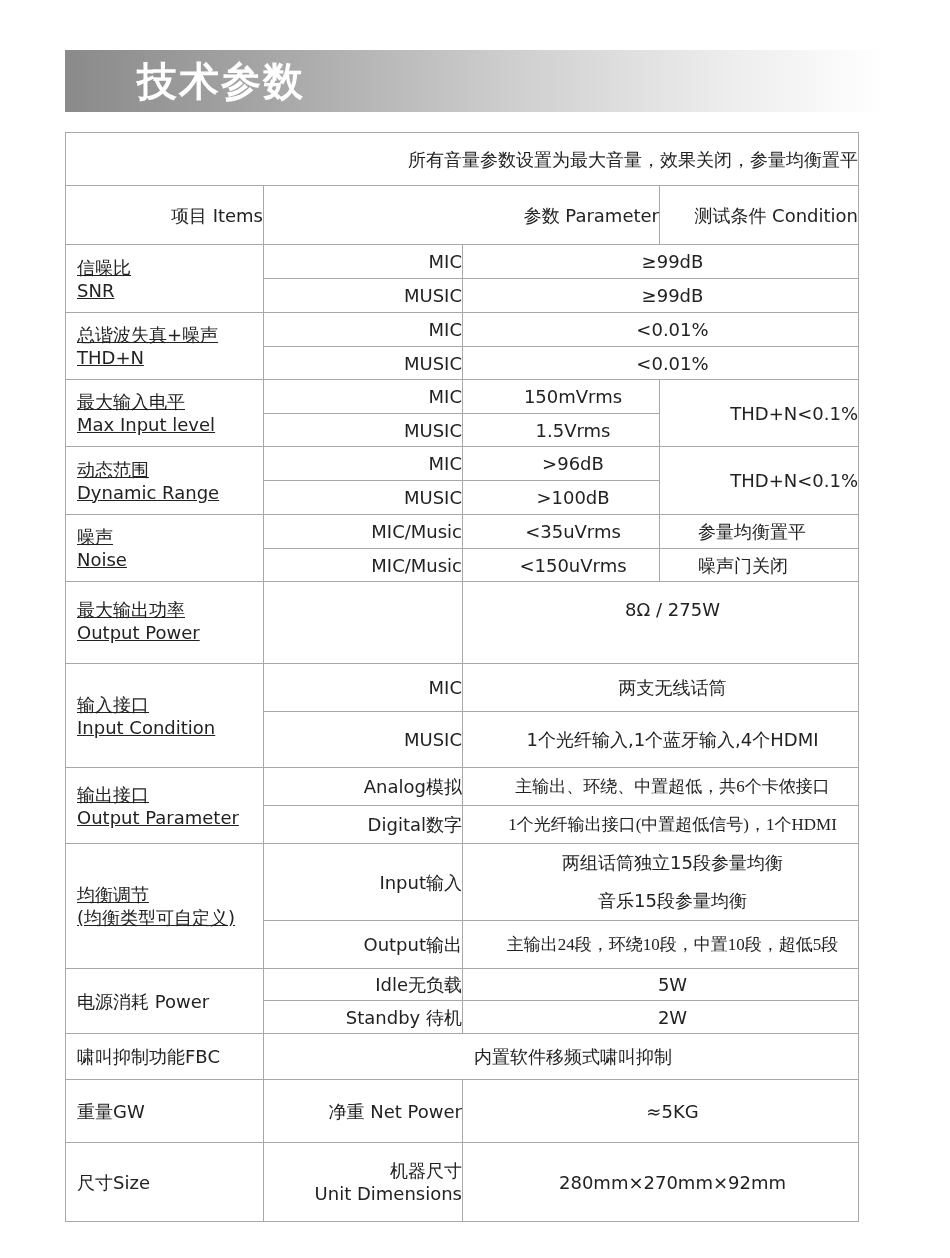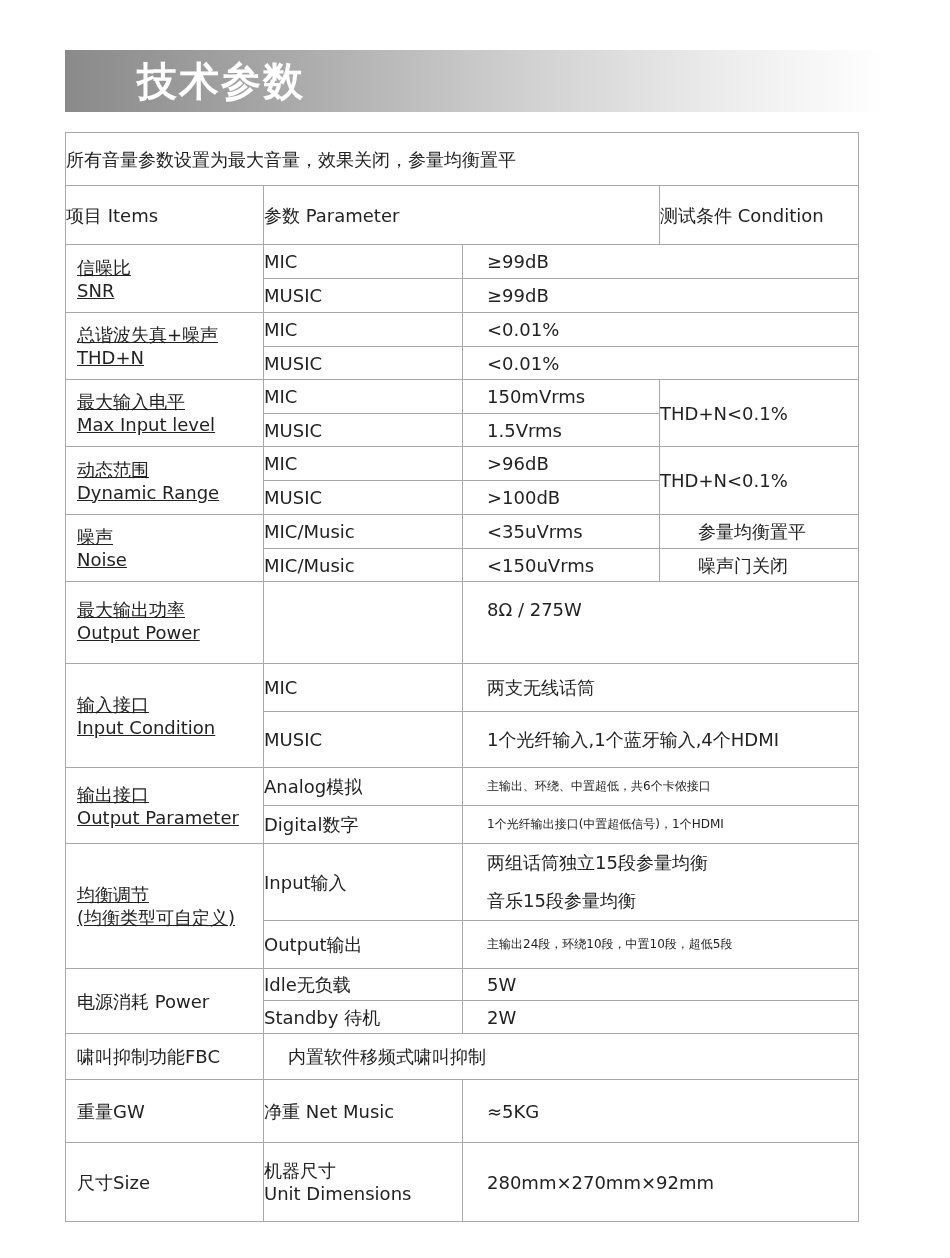--- a/index.html
+++ b/index.html
@@ -5,23 +5,23 @@
   html, body { margin: 0; padding: 0; background: #ffffff; }
   body { width: 950px; height: 1258px; position: relative; overflow: hidden;
          font-family: "DejaVu Sans", "Liberation Sans", sans-serif; color: #222; }
   .header-bar { position: absolute; left: 65px; top: 50px; width: 820px; height: 62px;
     background: linear-gradient(to right, #8a8a8a 0%, #a6a6a6 25%, #cfcfcf 55%, #ececec 80%, #ffffff 100%); }
   .header-title { position: absolute; left: 72px; top: 6px; font-size: 40px; color: #ffffff;
     letter-spacing: 2px; font-weight: bold; line-height: 50px; }
   .spec { position: absolute; left: 65px; top: 132px; width: 793px; height: 1074px;
     border-collapse: collapse; table-layout: fixed; font-size: 18px; }
   .spec td { border: 1.5px solid #a8a8a8; padding: 0; vertical-align: middle; line-height: 23px; }
-  .c { text-align: left; }
-  .l25 { text-align: left; padding-left: 24px !important; }
-  .sm { font-size: 12px; }
+  .c { text-align: right; }
+  .l25 { text-align: center; padding-left: 24px !important; }
+  .sm { font-size: 17px; font-family: Liberation Serif, serif; }
   .item { padding-left: 11px !important; text-align: left; }
   .item span { display: block; text-decoration: underline; }
   .cond { text-align: left; padding-left: 38px !important; }
   .top { vertical-align: top !important; padding-top: 16px !important; }
   .eqin div { height: 38px; line-height: 38px; }
 </style>
 </head>
 <body>
 
 <div class="header-bar">
@@ -177,21 +177,21 @@
     <td colspan="2" class="l25">2W</td>
   </tr>
 
   <tr style="height:46px">
     <td class="item">啸叫抑制功能FBC</td>
     <td colspan="3" class="l25">内置软件移频式啸叫抑制</td>
   </tr>
 
   <tr style="height:63px">
     <td class="item">重量GW</td>
-    <td class="c">净重 Net Music</td>
+    <td class="c">净重 Net Power</td>
     <td colspan="2" class="l25">≈5KG</td>
   </tr>
 
   <tr style="height:79px">
     <td class="item">尺寸Size</td>
     <td class="c">
       <div>机器尺寸</div>
       <div>Unit Dimensions</div>
     </td>
     <td colspan="2" class="l25">280mm×270mm×92mm</td>

